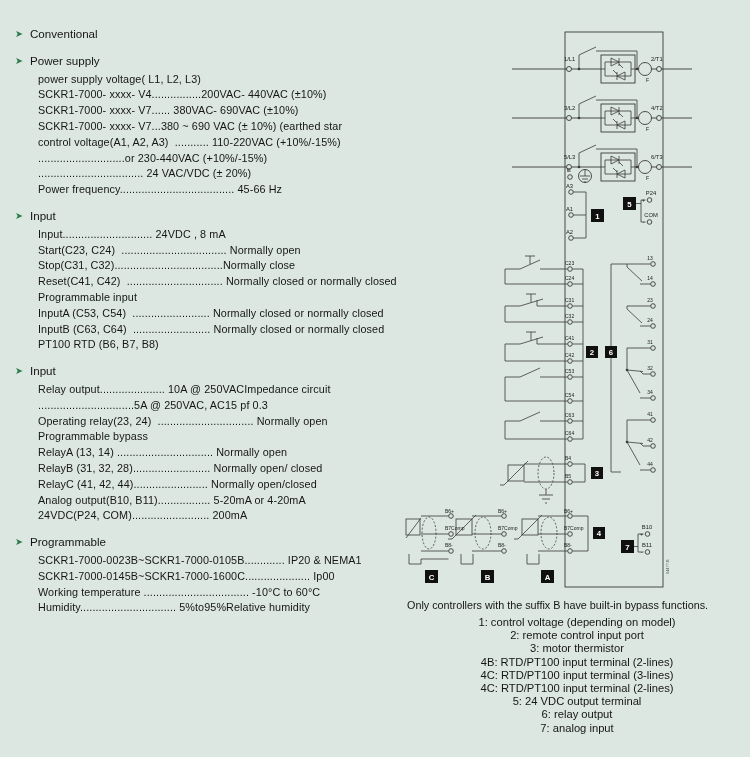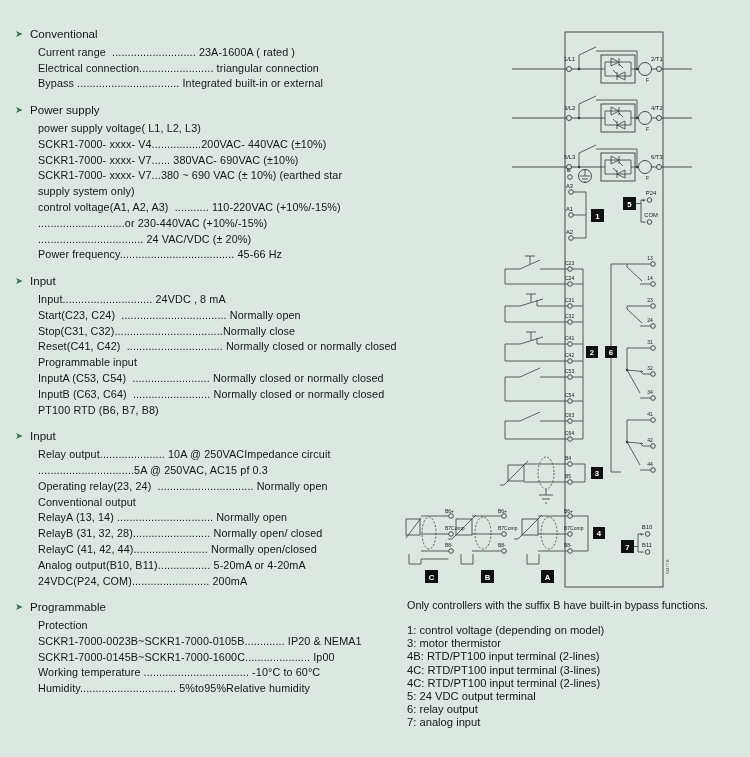--- a/index.html
+++ b/index.html
@@ -11,22 +11,22 @@
   }
   
   .specs{position:absolute;left:15px;top:26px;width:400px;}
   .sec-header{display:flex;align-items:baseline;gap:7px;font-size:11.6px;line-height:15.8px;margin-top:10px;margin-bottom:2px;}
   .sec-header:first-child{margin-top:0;}
   .arrow{color:#2a7a4b;font-size:9.5px;flex:0 0 auto;transform:translateY(-1px);}
   .sec-body{padding-left:23px;}
   .spec-line{font-size:10.8px;line-height:15.8px;white-space:pre;letter-spacing:0.1px;}
   
   .legend{position:absolute;left:407px;top:598px;width:340px;}
-  .legend-intro{font-size:10.8px;line-height:14px;margin-bottom:12px;white-space:pre;}
-  .legend-item{font-size:11.2px;line-height:13.2px;white-space:pre;}
+  .legend-intro{font-size:10.8px;line-height:14px;margin-bottom:4px;white-space:pre;}
+  .legend-item{font-size:11.2px;line-height:13.2px;white-space:pre;text-align:center;}
   
   .diagram{position:absolute;left:405px;top:14px;}
   svg{display:block;}
   .w{stroke:#3b3b3b;stroke-width:0.9;fill:none;}
   .wt{stroke:#3b3b3b;stroke-width:0.8;fill:none;}
   .dash{stroke:#3b3b3b;stroke-width:0.8;fill:none;stroke-dasharray:2,1.7;}
   .term{stroke:#3b3b3b;stroke-width:0.9;fill:#dbe7e0;}
   .dot{fill:#3b3b3b;stroke:none;}
   .lab{font-family:"Liberation Sans","DejaVu Sans",sans-serif;fill:#1c1c1c;font-size:5.8px;}
   .lab-s{font-family:"Liberation Sans","DejaVu Sans",sans-serif;fill:#1c1c1c;font-size:5px;}
@@ -38,36 +38,30 @@
 <body>
 
 <div class="canvas">
 
   <div class="specs">
 
     <div class="sec-header">
       <span class="arrow">➤</span>
       <span>Conventional</span>
     </div>
-    <div class="sec-body">
-      <div class="spec-line">Current range  ........................... 23A-1600A ( rated )</div>
-      <div class="spec-line">Electrical connection........................ triangular connection</div>
-      <div class="spec-line">Bypass ................................. Integrated built-in or external</div>
-    </div>
 
     <div class="sec-header">
       <span class="arrow">➤</span>
       <span>Power supply</span>
     </div>
     <div class="sec-body">
       <div class="spec-line">power supply voltage( L1, L2, L3)</div>
       <div class="spec-line">SCKR1-7000- xxxx- V4................200VAC- 440VAC (±10%)</div>
       <div class="spec-line">SCKR1-7000- xxxx- V7...... 380VAC- 690VAC (±10%)</div>
       <div class="spec-line">SCKR1-7000- xxxx- V7...380 ~ 690 VAC (± 10%) (earthed star</div>
-      <div class="spec-line">supply system only)</div>
       <div class="spec-line">control voltage(A1, A2, A3)  ........... 110-220VAC (+10%/-15%)</div>
       <div class="spec-line">............................or 230-440VAC (+10%/-15%)</div>
       <div class="spec-line">.................................. 24 VAC/VDC (± 20%)</div>
       <div class="spec-line">Power frequency..................................... 45-66 Hz</div>
     </div>
 
     <div class="sec-header">
       <span class="arrow">➤</span>
       <span>Input</span>
     </div>
@@ -83,34 +77,33 @@
     </div>
 
     <div class="sec-header">
       <span class="arrow">➤</span>
       <span>Input</span>
     </div>
     <div class="sec-body">
       <div class="spec-line">Relay output..................... 10A @ 250VACImpedance circuit</div>
       <div class="spec-line">...............................5A @ 250VAC, AC15 pf 0.3</div>
       <div class="spec-line">Operating relay(23, 24)  ............................... Normally open</div>
-      <div class="spec-line">Conventional output</div>
+      <div class="spec-line">Programmable bypass</div>
       <div class="spec-line">RelayA (13, 14) ............................... Normally open</div>
       <div class="spec-line">RelayB (31, 32, 28)......................... Normally open/ closed</div>
       <div class="spec-line">RelayC (41, 42, 44)........................ Normally open/closed</div>
       <div class="spec-line">Analog output(B10, B11)................. 5-20mA or 4-20mA</div>
       <div class="spec-line">24VDC(P24, COM)......................... 200mA</div>
     </div>
 
     <div class="sec-header">
       <span class="arrow">➤</span>
       <span>Programmable</span>
     </div>
     <div class="sec-body">
-      <div class="spec-line">Protection</div>
       <div class="spec-line">SCKR1-7000-0023B~SCKR1-7000-0105B............. IP20 &amp; NEMA1</div>
       <div class="spec-line">SCKR1-7000-0145B~SCKR1-7000-1600C..................... Ip00</div>
       <div class="spec-line">Working temperature .................................. -10°C to 60°C</div>
       <div class="spec-line">Humidity............................... 5%to95%Relative humidity</div>
     </div>
   </div>
 
   <div class="diagram">
     <svg width="345" height="578" viewBox="0 0 345 578">
 
@@ -358,20 +351,21 @@
         <circle class="term" cx="242.5" cy="538" r="2.3"></circle>
       </g>
 
       <text class="note" transform="rotate(-90 264 560)" x="264" y="560">64477.B</text>
     </svg>
   </div>
 
   <div class="legend">
     <div class="legend-intro">Only controllers with the suffix B have built-in bypass functions.</div>
     <div class="legend-item">1: control voltage (depending on model)</div>
+    <div class="legend-item">2: remote control input port</div>
     <div class="legend-item">3: motor thermistor</div>
     <div class="legend-item">4B: RTD/PT100 input terminal (2-lines)</div>
     <div class="legend-item">4C: RTD/PT100 input terminal (3-lines)</div>
     <div class="legend-item">4C: RTD/PT100 input terminal (2-lines)</div>
     <div class="legend-item">5: 24 VDC output terminal</div>
     <div class="legend-item">6: relay output</div>
     <div class="legend-item">7: analog input</div>
   </div>
 
 </div>

